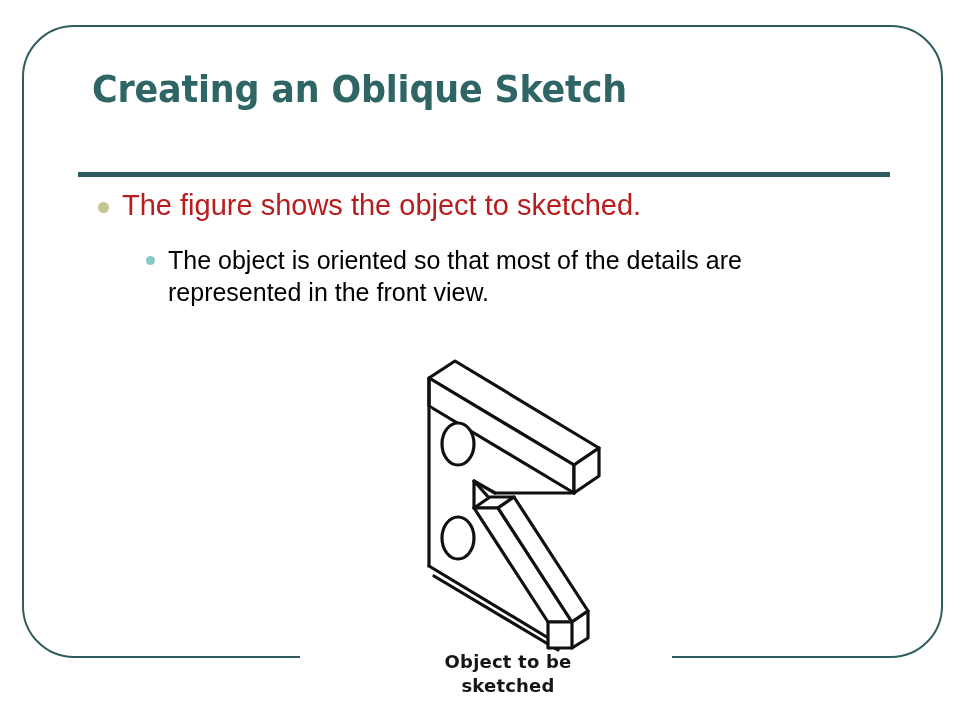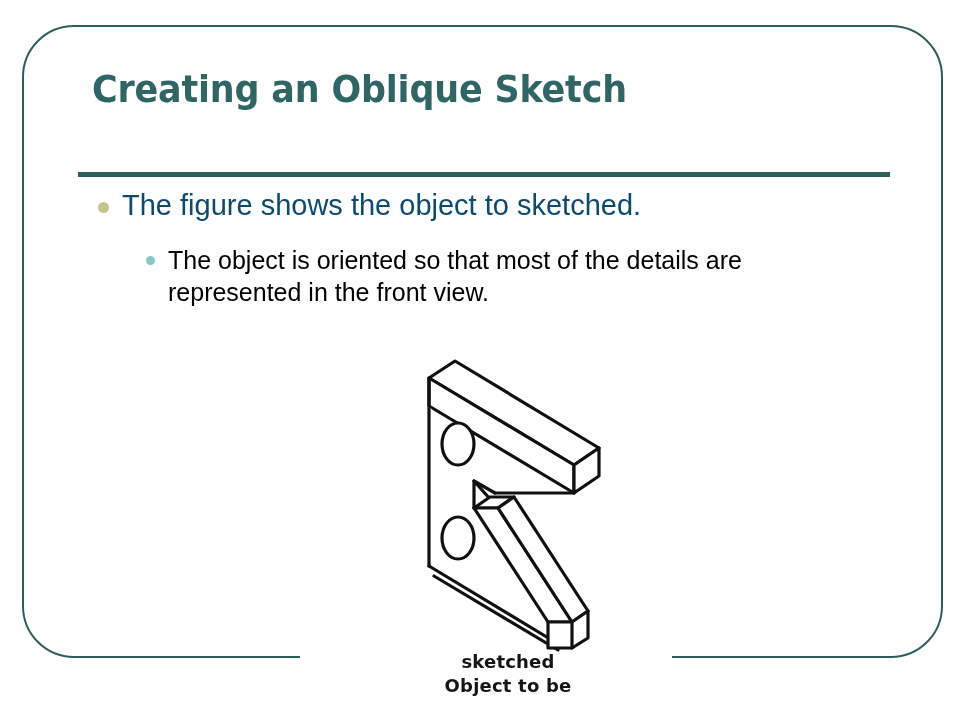--- a/index.html
+++ b/index.html
@@ -69,21 +69,21 @@
   .body-area {
     position: absolute;
     left: 78px;
     top: 186px;
     width: 820px;
   }
 
   .bullet-l1 {
     position: relative;
     padding-left: 44px;
-    color: #0c4a6e;
+    color: #b91c1c;
     font-family: "Liberation Sans", sans-serif;
     font-size: 29px;
     line-height: 38px;
     white-space: nowrap;
   }
   .bullet-l1 .dot {
     position: absolute;
     left: 20px;
     top: 16px;
     width: 11px;
@@ -195,15 +195,15 @@
       <path d="M 190 274 L 190 300"></path>
 
       <ellipse cx="76" cy="96" rx="16" ry="21"></ellipse>
 
       <ellipse cx="76" cy="190" rx="16" ry="21"></ellipse>
     </g>
   </svg>
 </div>
 
 <div class="figure-caption">
+  <div>Object to be</div>
   <div>sketched</div>
-  <div>Object to be</div>
 </div>
 
 </body></html>

